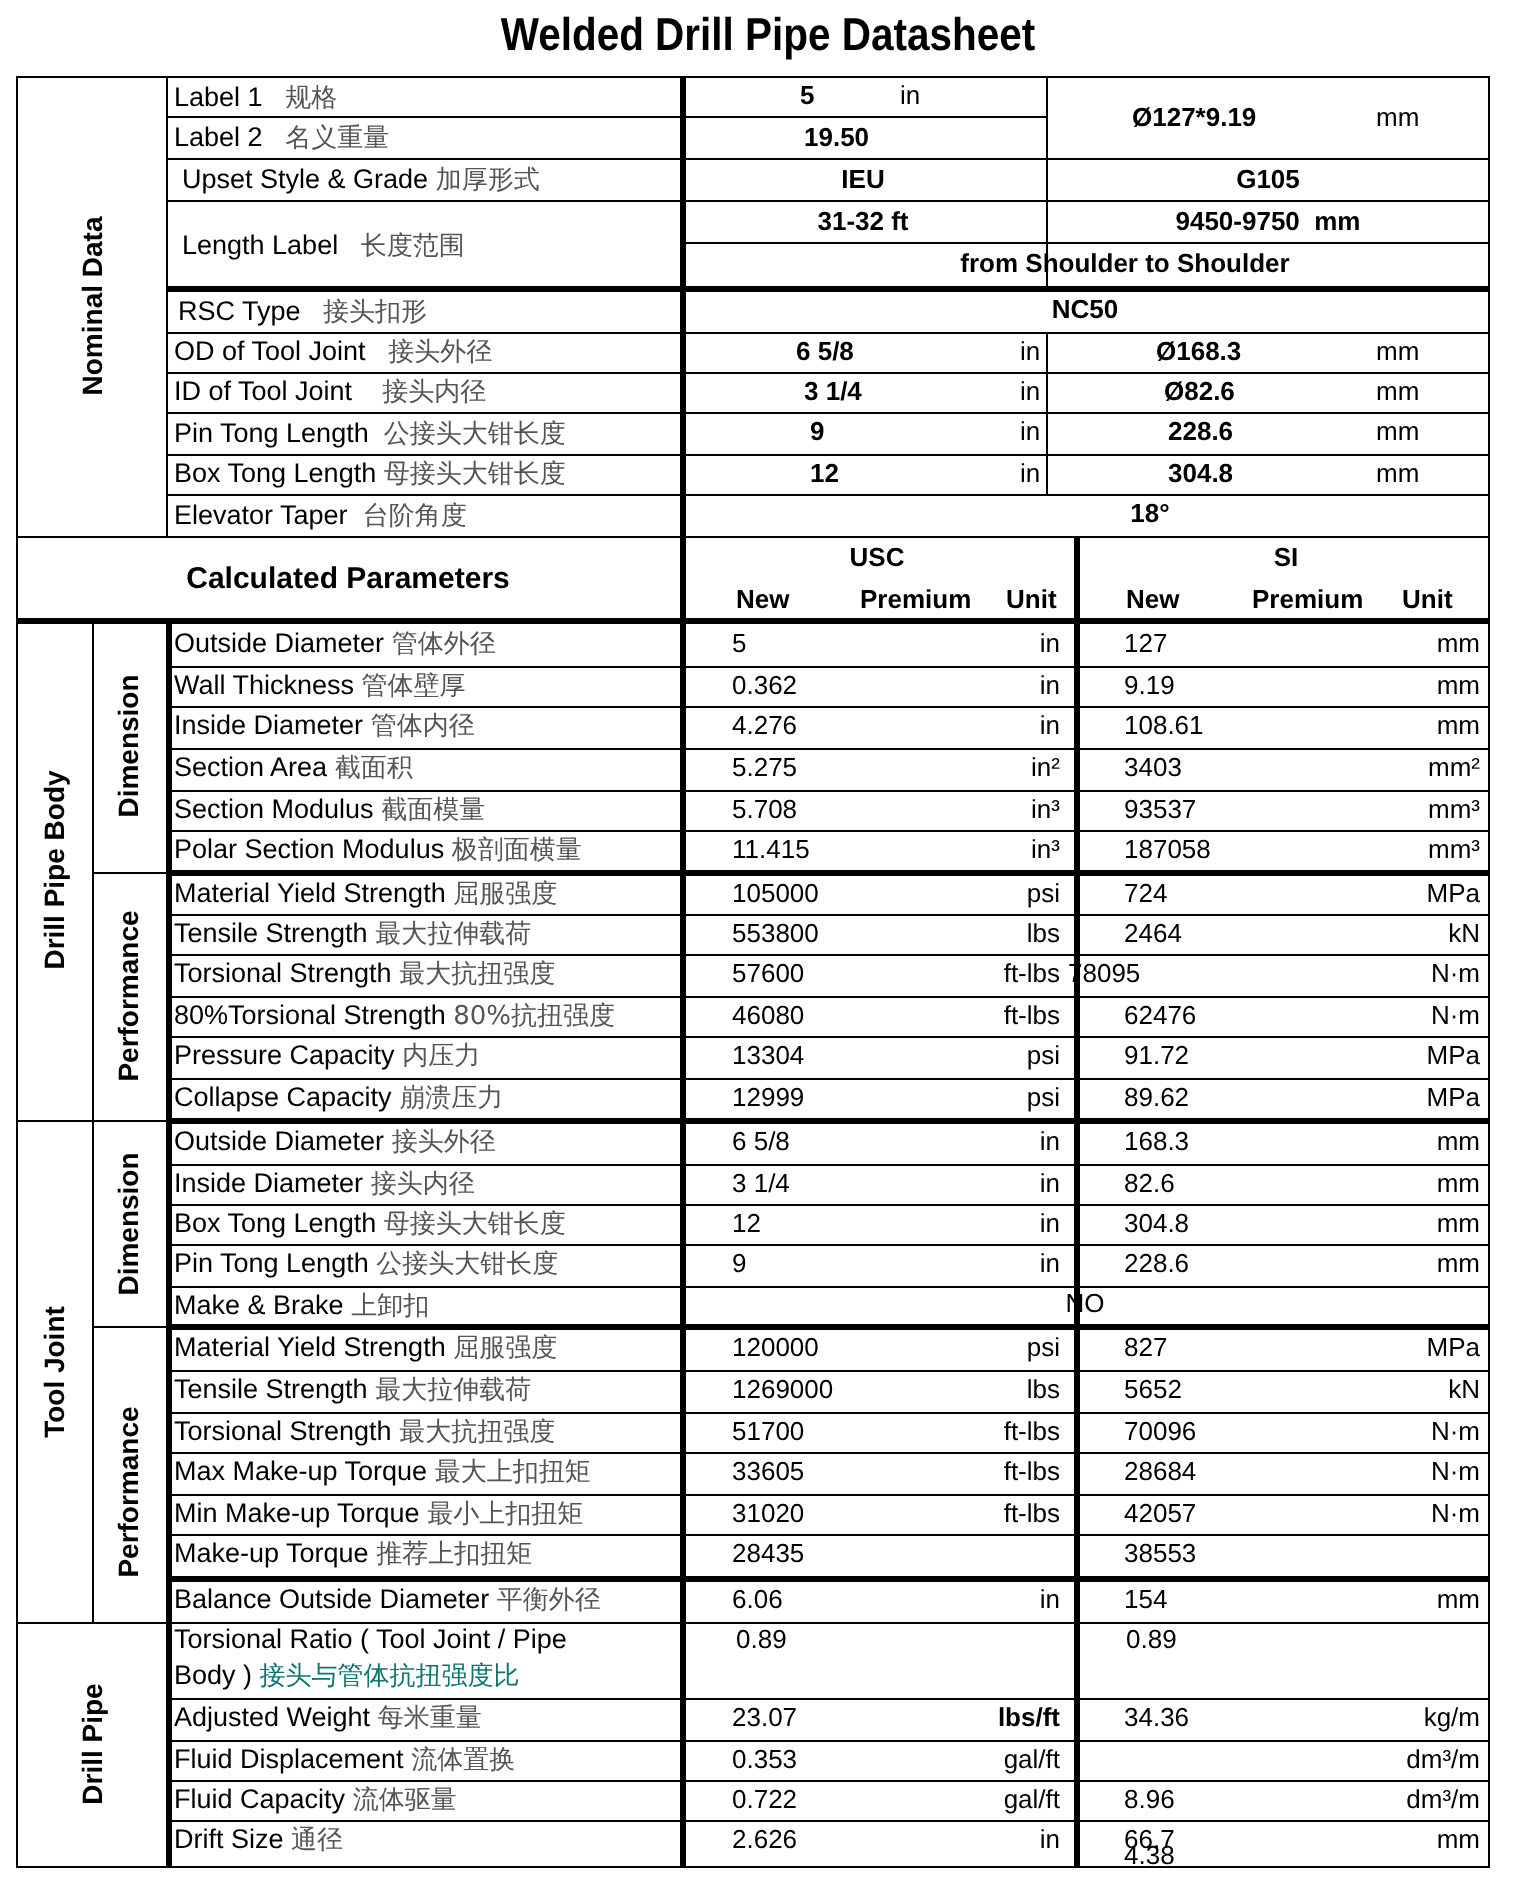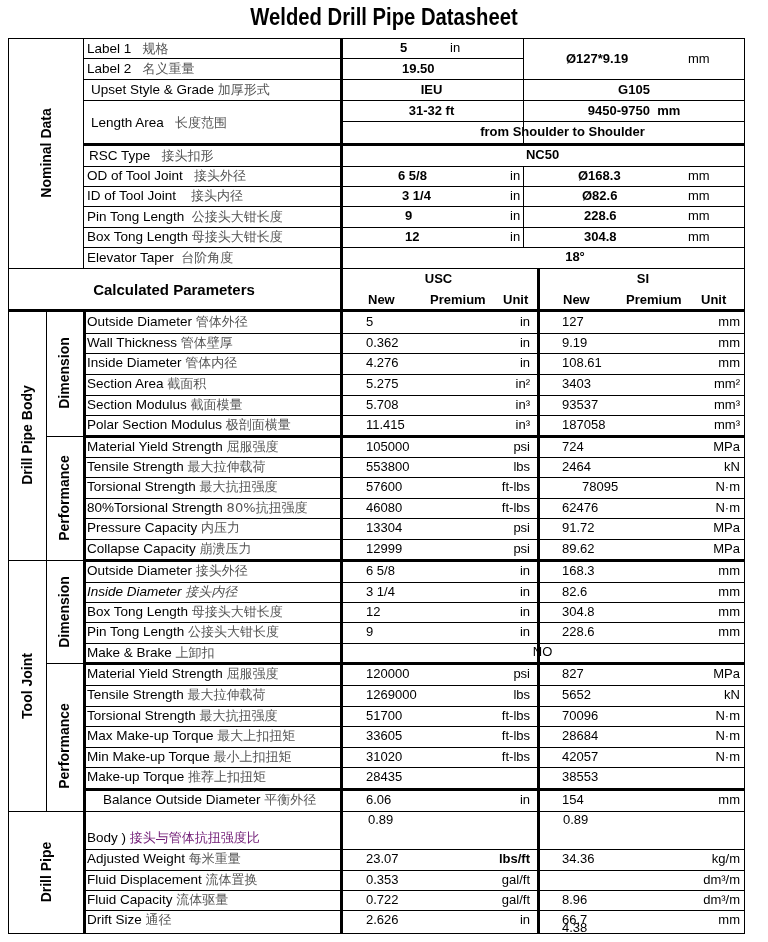--- a/index.html
+++ b/index.html
@@ -105,21 +105,21 @@
 <div class="t" style="left:450px;top:38px;">in</div>
 <div class="t lbl" style="left:87px;top:59px;"><span>Label 2</span>&nbsp;&nbsp;&nbsp;<span class="cn">名义重量</span></div>
 <div class="t b" style="left:402px;top:59px;">19.50</div>
 <div class="t b" style="left:566px;top:49px;">Ø127*9.19</div>
 <div class="t" style="left:688px;top:49px;">mm</div>
 
 <div class="t lbl" style="left:91px;top:80px;"><span>Upset Style &amp; Grade</span> <span class="cn">加厚形式</span></div>
 <div class="t b c" style="left:340px;width:183px;top:80px;">IEU</div>
 <div class="t b c" style="left:523px;width:222px;top:80px;">G105</div>
 
-<div class="t lbl" style="left:91px;top:113px;"><span>Length Area</span>&nbsp;&nbsp;&nbsp;<span class="cn">长度范围</span></div>
+<div class="t lbl" style="left:91px;top:113px;"><span>Length Label</span>&nbsp;&nbsp;&nbsp;<span class="cn">长度范围</span></div>
 <div class="t b c" style="left:340px;width:183px;top:101px;">31-32 ft</div>
 <div class="t b c" style="left:523px;width:222px;top:101px;white-space:pre;">9450-9750  mm</div>
 <div class="t b c" style="left:340px;width:445px;top:122px;">from Shoulder to Shoulder</div>
 
 <div class="t lbl" style="left:89px;top:146px;"><span>RSC Type</span>&nbsp;&nbsp;&nbsp;<span class="cn">接头扣形</span></div>
 <div class="t b c" style="left:340px;width:405px;top:145px;">NC50</div>
 
 <div>
   <div class="t lbl" style="left:87px;top:166px;"><span>OD of Tool Joint</span>&nbsp;&nbsp;&nbsp;<span class="cn">接头外径</span></div>
   <div class="t b" style="left:398px;top:166px;">6 5/8</div>
@@ -215,21 +215,21 @@
       <div class="t lbl" style="left:87px;top:457px;"><span>Tensile Strength</span> <span class="cn">最大拉伸载荷</span></div>
       <div class="t" style="left:366px;top:457px;">553800</div>
       <div class="t r" style="left:480px;width:50px;top:457px;">lbs</div>
       <div class="t" style="left:562px;top:457px;">2464</div>
       <div class="t r" style="left:680px;width:60px;top:457px;">kN</div>
     </div>
     <div>
       <div class="t lbl" style="left:87px;top:477px;"><span>Torsional Strength</span> <span class="cn">最大抗扭强度</span></div>
       <div class="t" style="left:366px;top:477px;">57600</div>
       <div class="t r" style="left:480px;width:50px;top:477px;">ft-lbs</div>
-      <div class="t" style="left:582px;top:477px;">78095</div>
+      <div class="t" style="left:534px;top:477px;">78095</div>
       <div class="t r" style="left:680px;width:60px;top:477px;">N·m</div>
     </div>
     <div>
       <div class="t lbl" style="left:87px;top:498px;"><span>80%Torsional Strength</span> <span class="cn">80%抗扭强度</span></div>
       <div class="t" style="left:366px;top:498px;">46080</div>
       <div class="t r" style="left:480px;width:50px;top:498px;">ft-lbs</div>
       <div class="t" style="left:562px;top:498px;">62476</div>
       <div class="t r" style="left:680px;width:60px;top:498px;">N·m</div>
     </div>
     <div>
@@ -247,21 +247,21 @@
       <div class="t r" style="left:680px;width:60px;top:539px;">MPa</div>
     </div>
     <div>
       <div class="t lbl" style="left:87px;top:561px;"><span>Outside Diameter</span> <span class="cn">接头外径</span></div>
       <div class="t" style="left:366px;top:561px;">6 5/8</div>
       <div class="t r" style="left:480px;width:50px;top:561px;">in</div>
       <div class="t" style="left:562px;top:561px;">168.3</div>
       <div class="t r" style="left:680px;width:60px;top:561px;">mm</div>
     </div>
     <div>
-      <div class="t lbl" style="left:87px;top:582px;font-style:italic;"><span>Inside Diameter</span> <span class="cn">接头内径</span></div>
+      <div class="t lbl" style="left:87px;top:582px;"><span>Inside Diameter</span> <span class="cn">接头内径</span></div>
       <div class="t" style="left:366px;top:582px;">3 1/4</div>
       <div class="t r" style="left:480px;width:50px;top:582px;">in</div>
       <div class="t" style="left:562px;top:582px;">82.6</div>
       <div class="t r" style="left:680px;width:60px;top:582px;">mm</div>
     </div>
     <div>
       <div class="t lbl" style="left:87px;top:602px;"><span>Box Tong Length</span> <span class="cn">母接头大钳长度</span></div>
       <div class="t" style="left:366px;top:602px;">12</div>
       <div class="t r" style="left:480px;width:50px;top:602px;">in</div>
       <div class="t" style="left:562px;top:602px;">304.8</div>
@@ -310,21 +310,21 @@
       <div class="t r" style="left:680px;width:60px;top:747px;">N·m</div>
     </div>
     <div>
       <div class="t lbl" style="left:87px;top:767px;"><span>Make-up Torque</span> <span class="cn">推荐上扣扭矩</span></div>
       <div class="t" style="left:366px;top:767px;">28435</div>
       <div class="t r" style="left:480px;width:50px;top:767px;"></div>
       <div class="t" style="left:562px;top:767px;">38553</div>
       <div class="t r" style="left:680px;width:60px;top:767px;"></div>
     </div>
     <div>
-      <div class="t lbl" style="left:87px;top:790px;padding-left:16px;"><span>Balance Outside Diameter</span> <span class="cn">平衡外径</span></div>
+      <div class="t lbl" style="left:87px;top:790px;"><span>Balance Outside Diameter</span> <span class="cn">平衡外径</span></div>
       <div class="t" style="left:366px;top:790px;">6.06</div>
       <div class="t r" style="left:480px;width:50px;top:790px;">in</div>
       <div class="t" style="left:562px;top:790px;">154</div>
       <div class="t r" style="left:680px;width:60px;top:790px;">mm</div>
     </div>
     <div>
       <div class="t lbl" style="left:87px;top:849px;"><span>Adjusted Weight</span> <span class="cn">每米重量</span></div>
       <div class="t" style="left:366px;top:849px;">23.07</div>
       <div class="t r" style="left:480px;width:50px;top:849px;font-weight:bold;">lbs/ft</div>
       <div class="t" style="left:562px;top:849px;">34.36</div>
@@ -350,17 +350,17 @@
       <div class="t r" style="left:480px;width:50px;top:910px;">in</div>
       <div class="t" style="left:562px;top:910px;">66.7</div>
       <div class="t r" style="left:680px;width:60px;top:910px;">mm</div>
     </div>
   </div>
 
 <div class="t lbl" style="left:87px;top:643px;"><span>Make &amp; Brake</span> <span class="cn">上卸扣</span></div>
 <div class="t c" style="left:340px;width:405px;top:642px;">NO</div>
 
 <div class="t lbl" style="left:87px;top:811px;line-height:18px;white-space:normal;width:250px;">
-  <br>
-  <span>Body )</span> <span class="cn" style="color:#701a75">接头与管体抗扭强度比</span>
+  <span>Torsional Ratio ( Tool Joint / Pipe</span><br>
+  <span>Body )</span> <span class="cn" style="color:#0f766e">接头与管体抗扭强度比</span>
 </div>
 <div class="t" style="left:368px;top:810px;">0.89</div>
 <div class="t" style="left:563px;top:810px;">0.89</div>
 
 </body></html>

